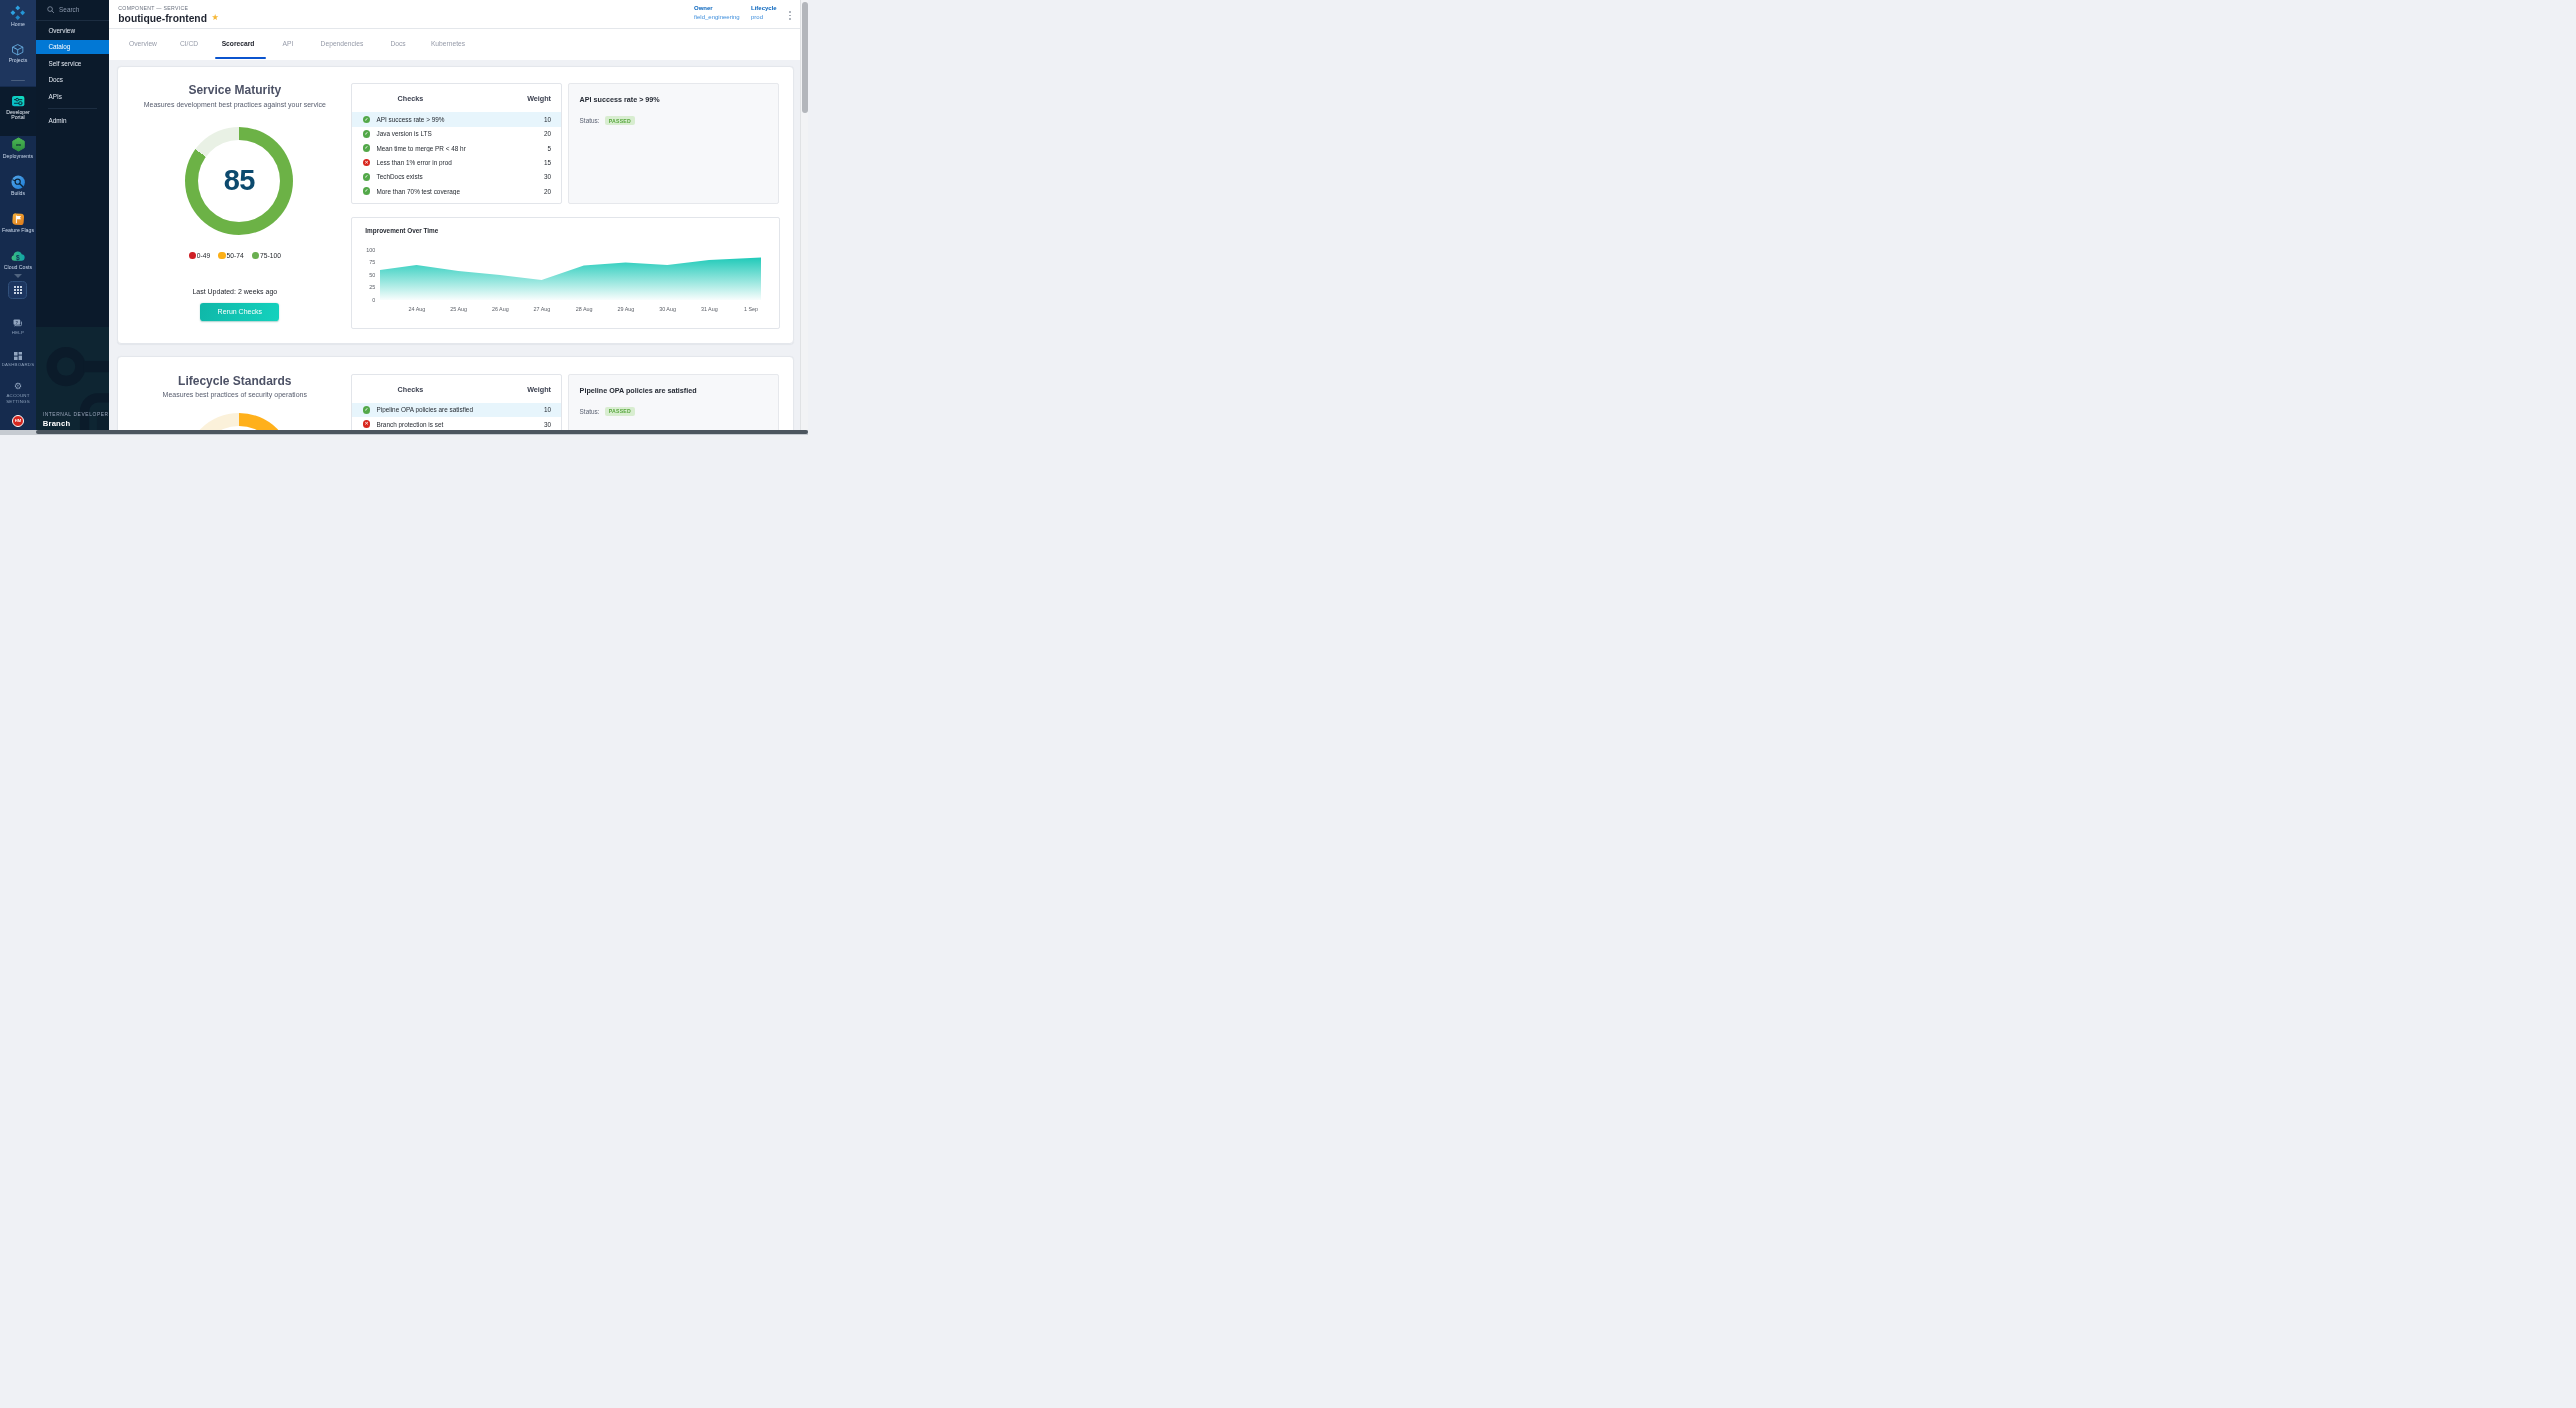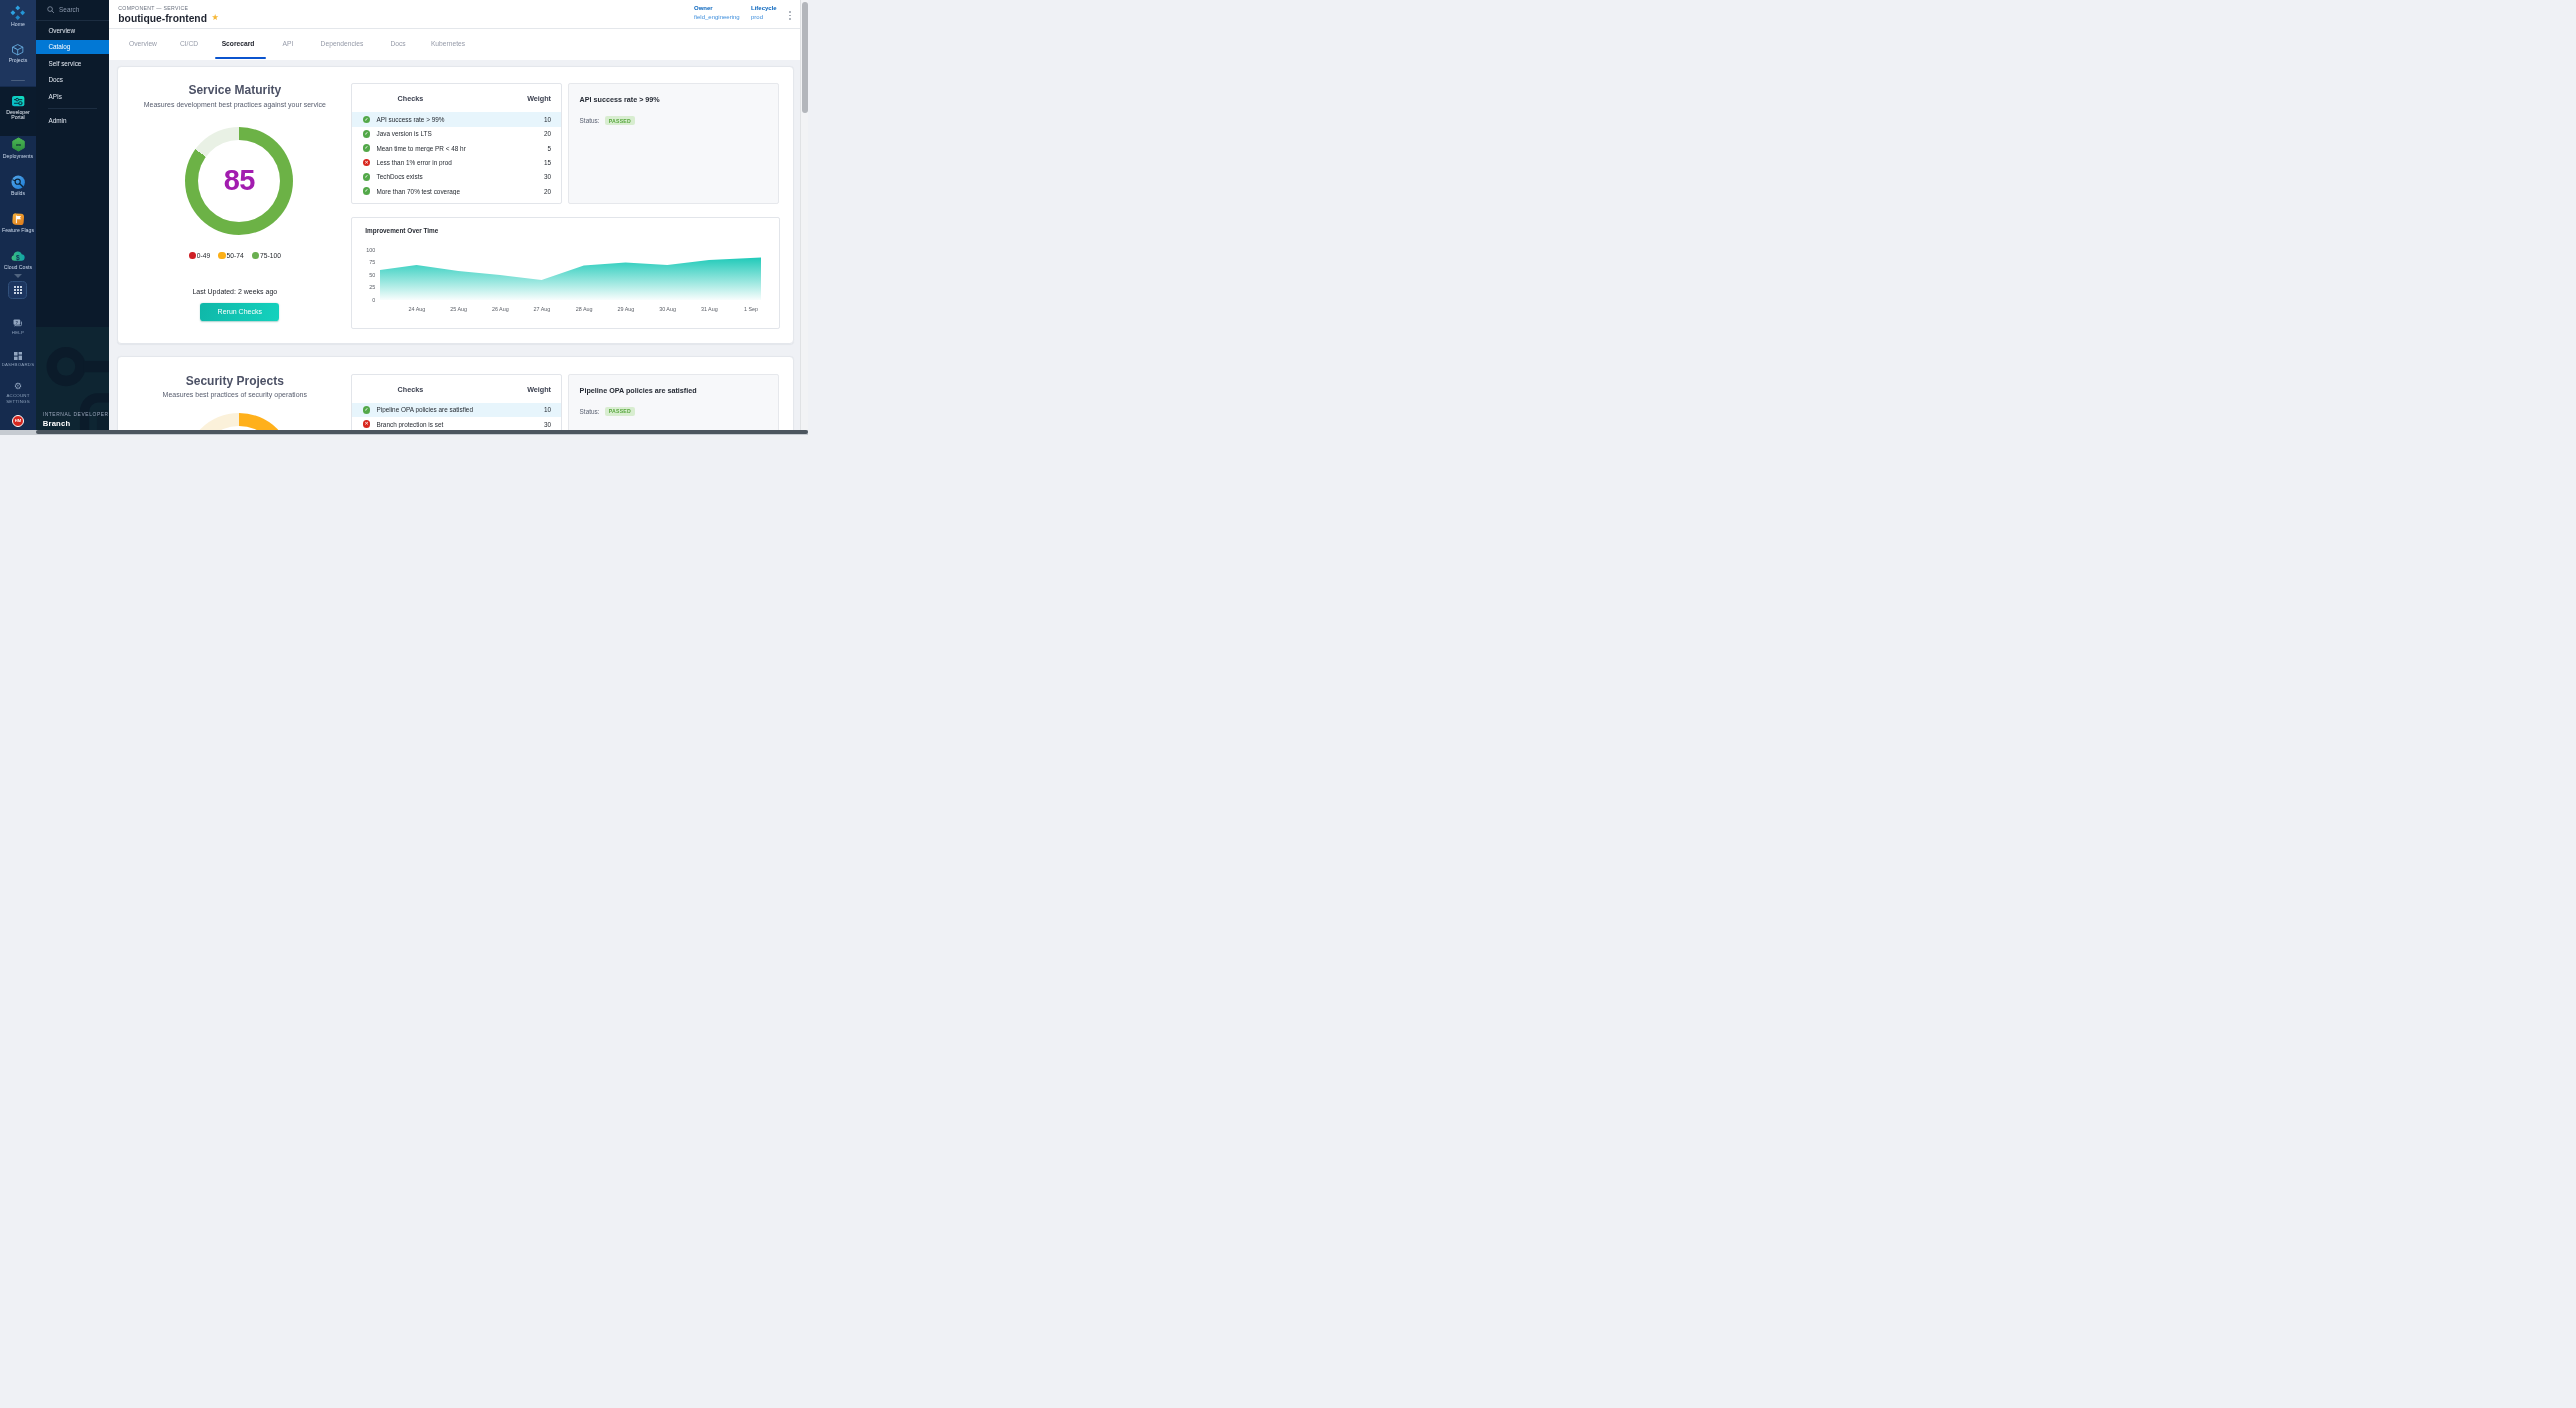--- a/index.html
+++ b/index.html
@@ -309,21 +309,21 @@
   </div>
 
   <div class="content">
 
     <section class="card" style="top:5.7px;height:278px">
       <div class="sc-left">
         <h2 class="sc-title">Service Maturity</h2>
         <p class="sc-sub">Measures development best practices against your service</p>
         <div class="gauge" style="top: 60px; background: conic-gradient(rgb(108, 178, 70) 85%, rgb(233, 241, 229) 0deg);">
           <div class="gauge-hole">
-              <span class="gauge-num" style="color: #a21caf;">85</span>
+              <span class="gauge-num" style="color: #0c4a6e;">85</span>
             </div>
         </div>
         <div class="legend" style="top:185px">
           <span class="leg-item">
               <i class="dot" style="background: rgb(206, 32, 38);"></i>
               <span>0-49</span>
             </span>
           <span class="leg-item">
               <i class="dot" style="background: rgb(251, 175, 23);"></i>
               <span>50-74</span>
@@ -412,21 +412,21 @@
             <span style="left: 64.45%;">29 Aug</span>
             <span style="left: 75.4%;">30 Aug</span>
             <span style="left: 86.35%;">31 Aug</span>
             <span style="left: 97.3%;">1 Sep</span>
           </div>
       </div>
     </section>
 
     <section class="card" style="top:296px;height:278px">
       <div class="sc-left">
-        <h2 class="sc-title">Security Projects</h2>
+        <h2 class="sc-title">Lifecycle Standards</h2>
         <p class="sc-sub">Measures best practices of security operations</p>
         <div class="gauge" style="top: 56px; background: conic-gradient(rgb(255, 176, 27) 45%, rgb(251, 241, 218) 0deg);">
           <div class="gauge-hole">
               <span class="gauge-num" style="color: rgb(255, 176, 27);">45</span>
             </div>
         </div>
       </div>
 
       <div class="panel" style="left:233px;top:16.5px">
         <div class="pc-head">

